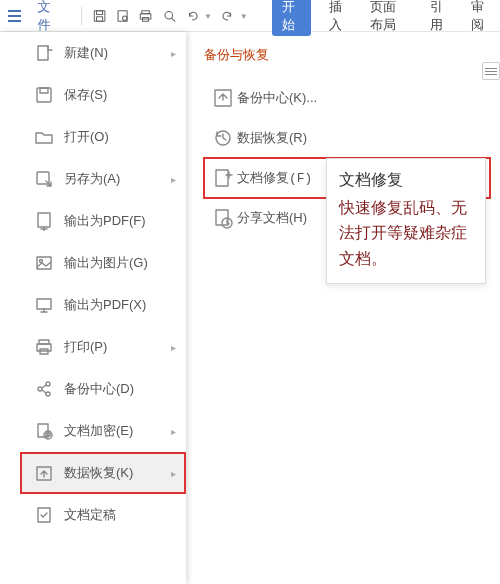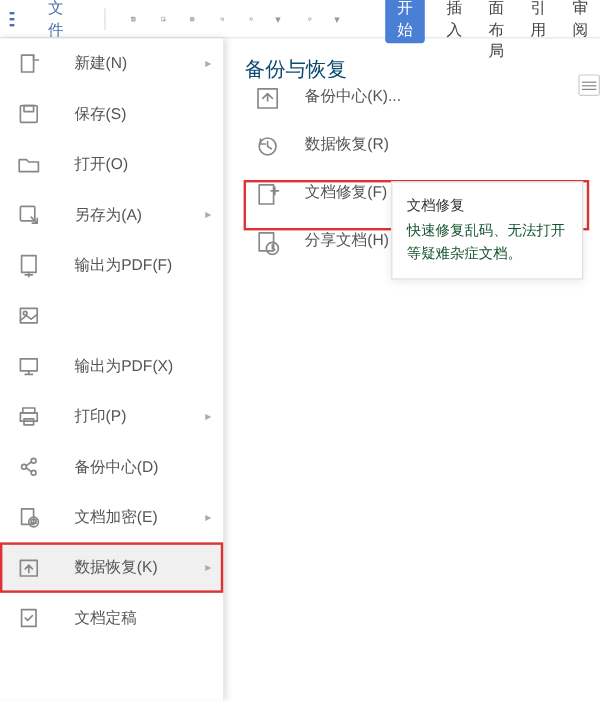--- a/index.html
+++ b/index.html
@@ -1,47 +1,47 @@
 <!DOCTYPE html>
 <html><head>
 <meta charset="utf-8">
 <style>
 * { box-sizing: border-box; margin: 0; padding: 0; }
 body { font-family: "Microsoft YaHei", sans-serif; font-size: 13px; color: #333; background: #fff; width: 500px; height: 584px; overflow: hidden; }
 
-.topbar { height: 32px; display: flex; align-items: center; padding: 0 6px; border-bottom: 1px solid #e5e5e5; gap: 20px; }
+.topbar { height: 32px; display: flex; align-items: center; padding: 0 6px; border-bottom: 1px solid #e5e5e5; gap: 8px; }
 .hamburger { width: 20px; height: 20px; display: flex; flex-direction: column; justify-content: center; gap: 3px; padding: 2px; }
 .hamburger span { height: 2px; background: #4a6fb0; }
 .file-btn { color: #4a6fb0; padding: 2px 6px; margin-right: 6px; }
 .tb-icon { width: 18px; height: 18px; display: flex; align-items: center; justify-content: center; color: #666; }
 .tb-sep { width: 1px; height: 18px; background: #ddd; margin: 0 2px; }
 .tb-dd { font-size: 9px; color: #999; margin-left: -2px; margin-right: 2px; }
 
 .tabs { display: flex; gap: 14px; margin-left: 16px; align-items: center; font-size: 13px; }
 .tab { color: #444; padding: 2px 4px; }
 .tab.active { background: #4a7fd6; color: #fff; border-radius: 3px; padding: 2px 10px; }
 
 .container { display: flex; height: calc(584px - 32px); position: relative; }
 
 .file-menu { width: 186px; background: #fff; box-shadow: 2px 0 6px rgba(0,0,0,0.15); position: relative; z-index: 2; }
-.fm-item { height: 42px; display: flex; align-items: center; padding: 0 14px; gap: 28px; color: #555; position: relative; }
+.fm-item { height: 42px; display: flex; align-items: center; padding: 0 14px; gap: 10px; color: #555; position: relative; margin-left: 20px; }
 .fm-item.hover { background: #f0f0f0; }
 .fm-item.hl { outline: 2px solid #d33; outline-offset: -2px; }
 .fm-icon { width: 20px; height: 20px; color: #888; display: flex; align-items: center; justify-content: center; }
 .fm-arrow { position: absolute; right: 10px; color: #aaa; font-size: 10px; }
 
 .submenu { flex: 1; padding: 14px 10px 0 18px; position: relative; }
-.sm-title { font-size: 17px; color: #0c4a6e; margin-bottom: 2px; }
-.sm-item { height: 40px; display: flex; gap: 20px; padding: 0 8px; position: relative; color: #555; }
+.sm-title { font-size: 13px; color: #c2410c; margin-bottom: 14px; }
+.sm-item { height: 40px; display: flex; align-items: center; gap: 3px; padding: 0 8px; position: relative; color: #555; }
 .sm-item.hl { outline: 2px solid #d33; outline-offset: -1px; }
 .sm-icon { width: 22px; height: 22px; color: #888; display: flex; align-items: center; justify-content: center; }
 
-.tooltip { position: absolute; left: 122px; top: 0; width: 160px; background: #fff; border: 1px solid #ddd; box-shadow: 0 2px 8px rgba(0,0,0,0.1); padding: 10px 12px; font-size: 12px; line-height: 1.6; }
+.tooltip { position: absolute; left: 122px; top: 0; width: 160px; background: #fff; border: 1px solid #ddd; box-shadow: 0 2px 8px rgba(0,0,0,0.1); padding: 10px 12px; font-size: 16px; line-height: 1.6; }
 .tooltip .tt-title { color: #333; margin-bottom: 2px; }
-.tooltip .tt-body { color: #14532d; }
+.tooltip .tt-body { color: #7f1d1d; }
 
 .right-edge { position: absolute; right: 0; top: 30px; width: 18px; height: 18px; border: 1px solid #ccc; border-radius: 2px; display: flex; flex-direction: column; justify-content: center; gap: 2px; padding: 2px; }
 .right-edge span { height: 1px; background: #888; }
 
 svg { width: 100%; height: 100%; stroke: currentColor; stroke-width: 1.4; fill: none; stroke-linecap: round; stroke-linejoin: round; }
 </style>
 </head>
 <body>
 
 <div class="topbar">
@@ -152,20 +152,21 @@
       <span>输出为PDF(F)</span>
     </div>
     <div class="fm-item">
       <div class="fm-icon">
           <svg viewBox="0 0 20 20">
             <rect x="3" y="4" width="14" height="12"></rect>
             <circle cx="7" cy="8" r="1.5"></circle>
             <path d="M3 14 L8 10 L12 13 L17 9"></path>
           </svg>
         </div>
+      <span>输出为图片(G)</span>
     </div>
     <div class="fm-item">
       <div class="fm-icon">
           <svg viewBox="0 0 20 20">
             <rect x="3" y="4" width="14" height="10"></rect>
             <path d="M7 17 L13 17 M10 14 L10 17"></path>
           </svg>
         </div>
       <span>输出为PDF(X)</span>
     </div>
@@ -238,21 +239,21 @@
     <div class="sm-item">
       <div class="sm-icon">
           <svg viewBox="0 0 22 22">
             <circle cx="11" cy="11" r="7"></circle>
             <path d="M11 7 L11 11 L14 13"></path>
             <path d="M5 5 L5 9 L9 9"></path>
           </svg>
         </div>
       <span>数据恢复(R)</span>
     </div>
-    <div style="position:relative;">
+    <div style="position:relative;font-family:Liberation Mono, monospace;">
       <div class="sm-item hl">
         <div class="sm-icon">
             <svg viewBox="0 0 22 22">
               <rect x="4" y="3" width="12" height="16"></rect>
               <path d="M14 8 L20 8 M17 5 L17 11"></path>
             </svg>
           </div>
         <span>文档修复(F)</span>
       </div>
       <div class="tooltip">

